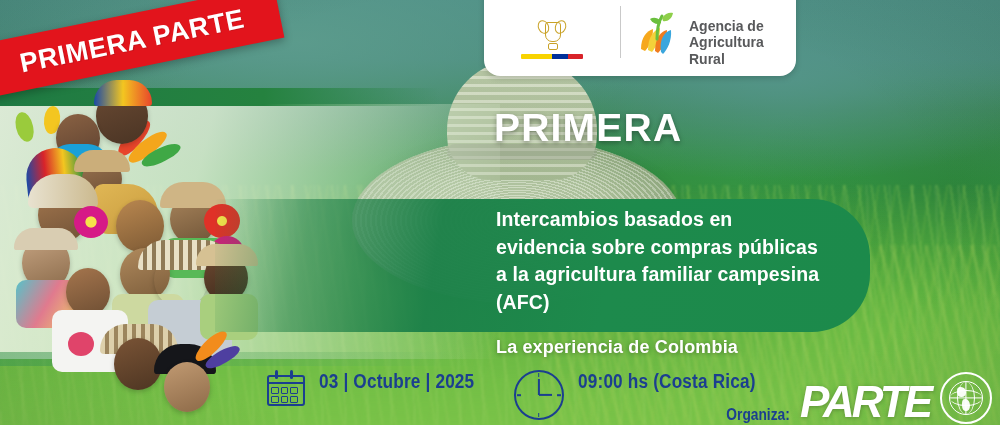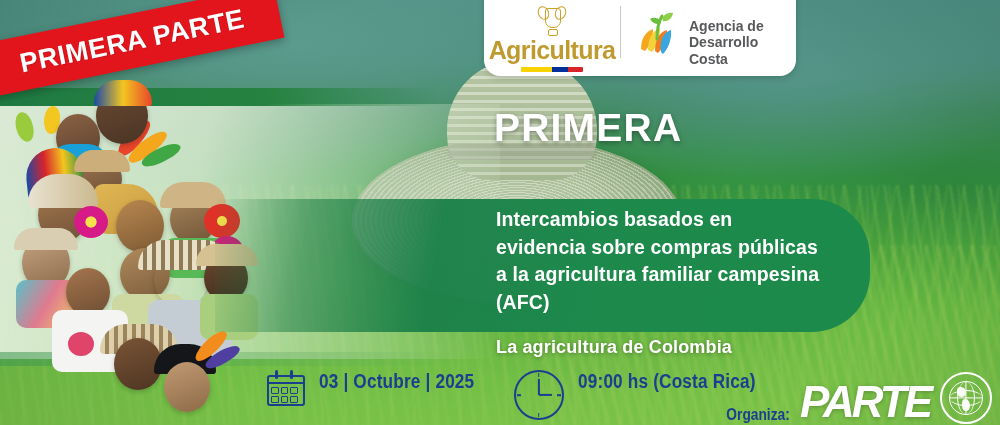--- a/index.html
+++ b/index.html
@@ -231,21 +231,20 @@
   </div>
 
   <div class="logobox">
     <div class="logo-min">
       <div class="coat">
         <div class="wing-l"></div>
         <div class="wing-r"></div>
         <div class="shield"></div>
         <div class="base"></div>
       </div>
-      <div class="min-word">Agricultura</div>
       <div class="flagbar">
         <i class="fy"></i>
         <i class="fb"></i>
         <i class="fr"></i>
       </div>
     </div>
 
     <div class="vdiv"></div>
 
     <div class="logo-adr">
@@ -255,30 +254,30 @@
           <path d="M13 41 C13 28,19 21,25 19 C25 30,21 38,17 43 Z" fill="#f3d23a"></path>
           <path d="M20 42 C20 29,26 22,32 21 C32 32,27 40,23 44 Z" fill="#f07c1f"></path>
           <path d="M26 43 C24 31,29 23,36 21 C37 32,32 41,28 45 Z" fill="#3aa6dd"></path>
           <path d="M22 30 C22 20,24 12,27 7" stroke="#6abf3e" stroke-width="3" fill="none" stroke-linecap="round"></path>
           <path d="M26 12 C22 8,18 8,15 10 C18 15,23 16,26 14 Z" fill="#6abf3e"></path>
           <path d="M27 9 C30 4,35 3,38 4 C37 10,32 13,28 12 Z" fill="#8ecf4a"></path>
         </svg>
       </div>
       <div class="adr-txt">
         <div>Agencia de</div>
-        <div>Desarrollo Costa</div>
+        <div>Agricultura Rural</div>
       </div>
     </div>
   </div>
 
   <div class="greenpanel"></div>
 
   <div class="t-dialogo">PRIMERA</div>
   <div class="sub">Intercambios basados en evidencia sobre compras públicas a la agricultura familiar campesina (AFC)</div>
-  <div class="exp">La agricultura de Colombia</div>
+  <div class="exp">La experiencia de Colombia</div>
 
   <div class="infobar">
     <div class="cal">
       <div class="ring r1"></div>
       <div class="ring r2"></div>
       <div class="body"></div>
       <div class="hdr"></div>
       <div class="grid">
         <i></i>
           <i></i>

